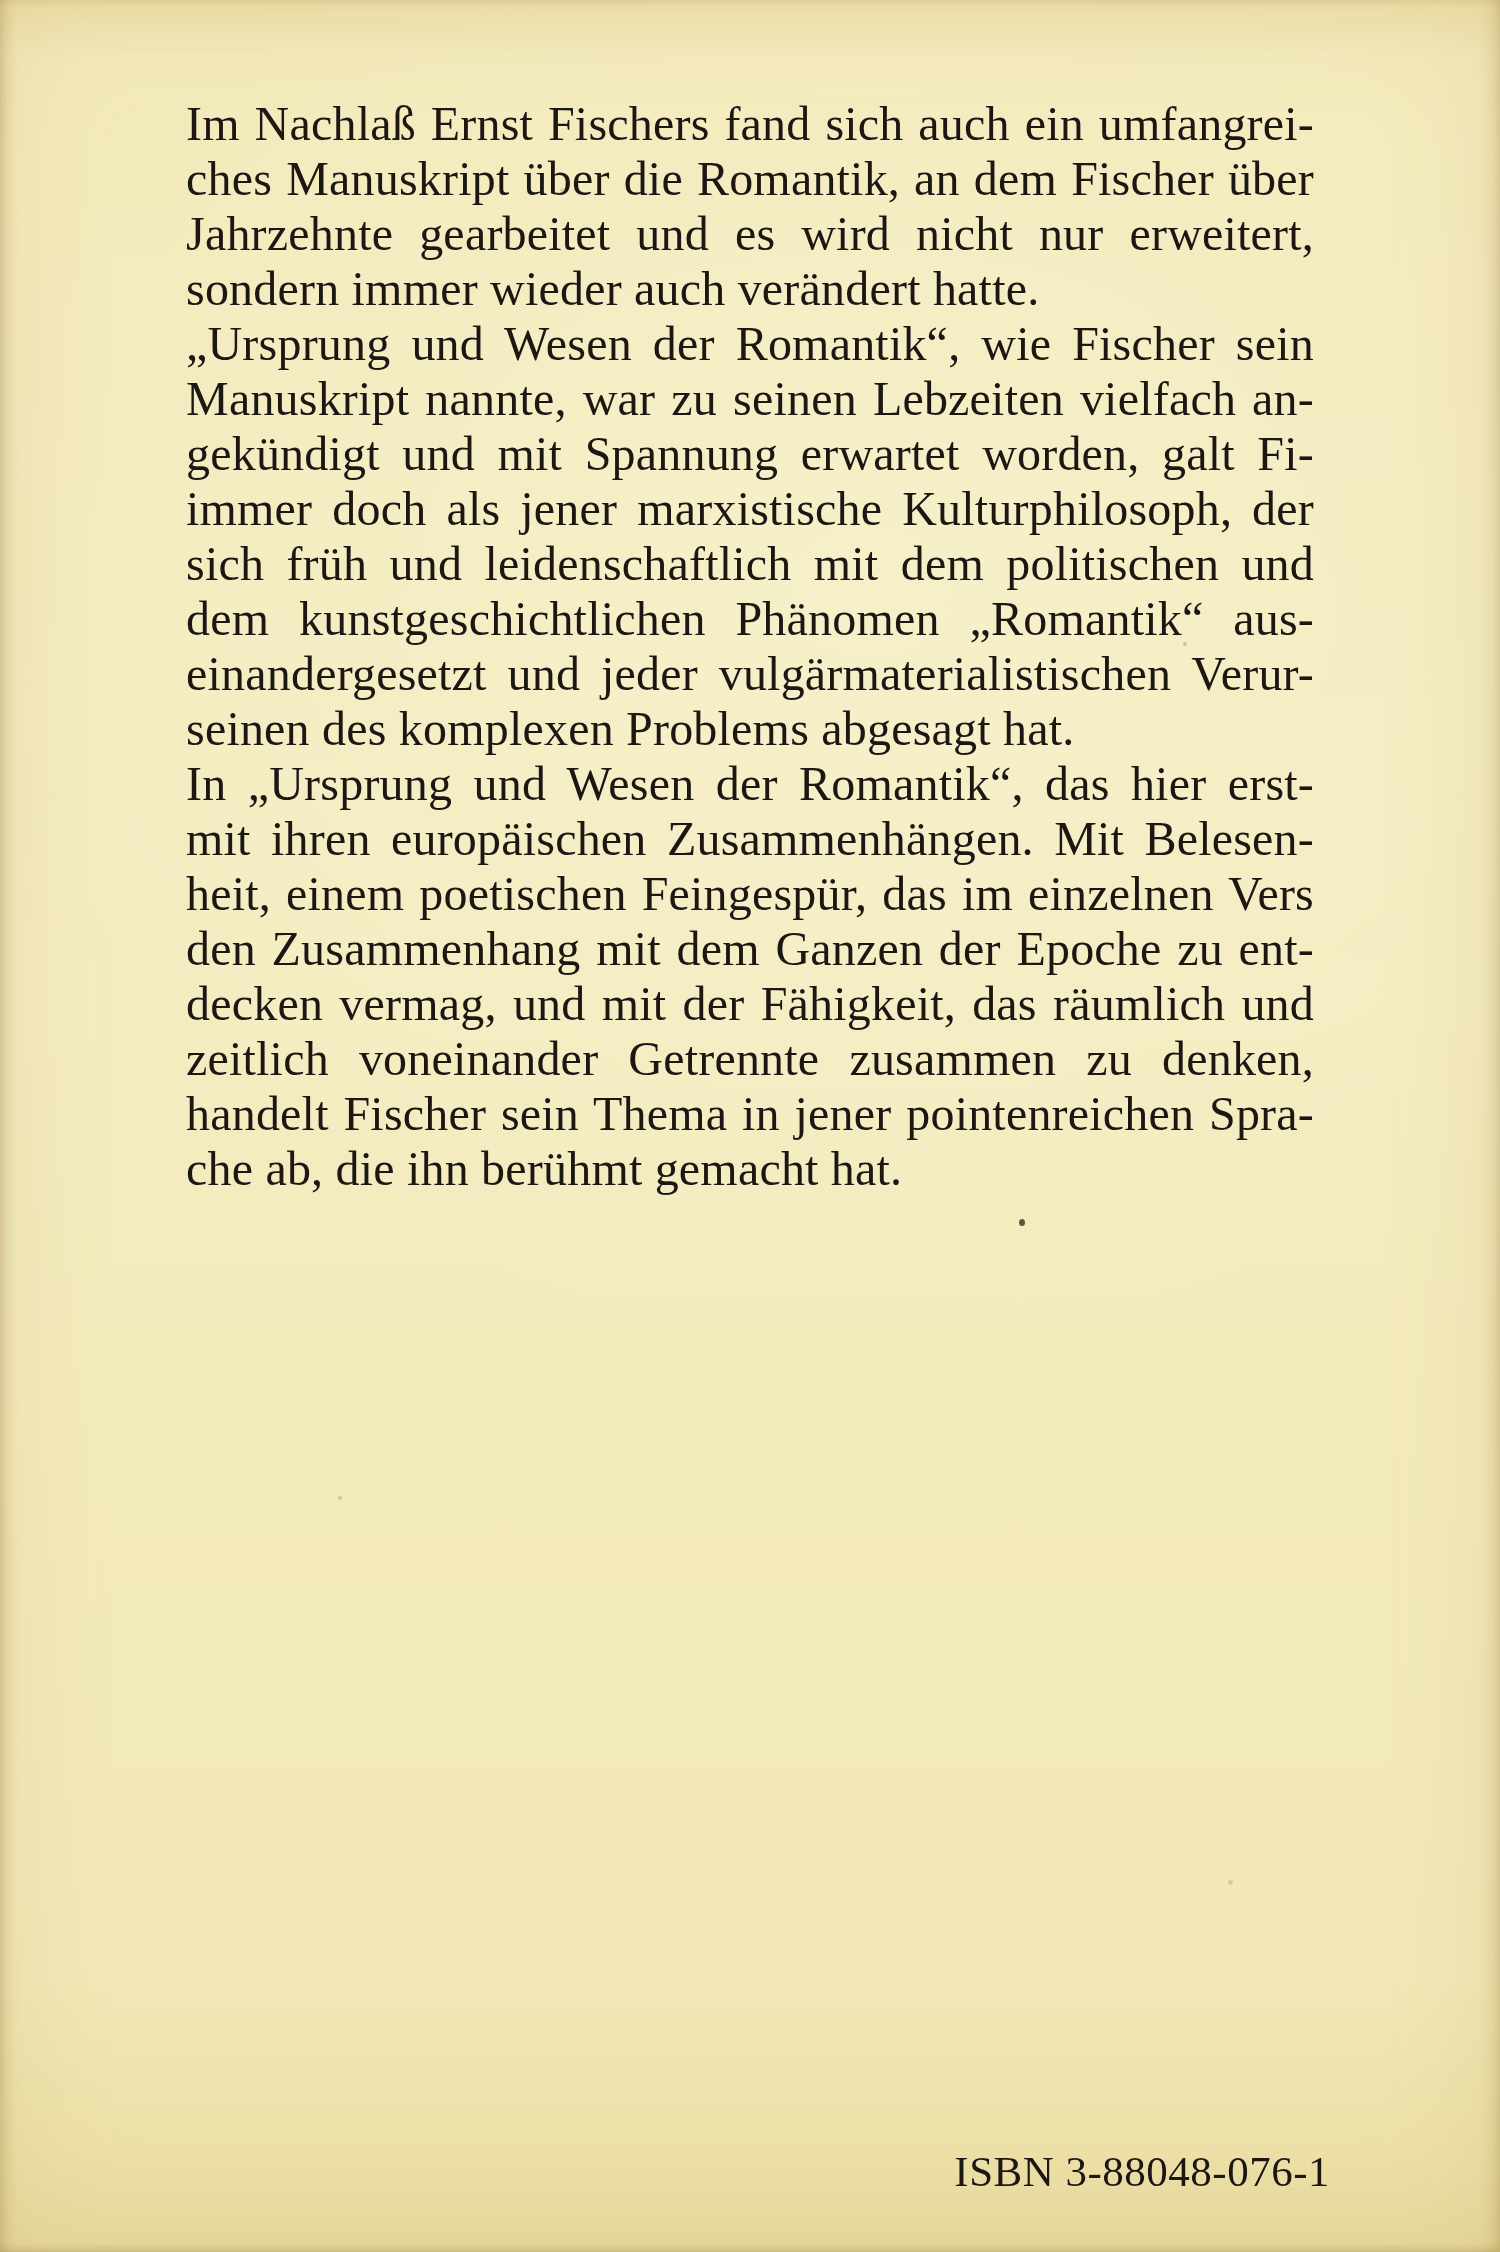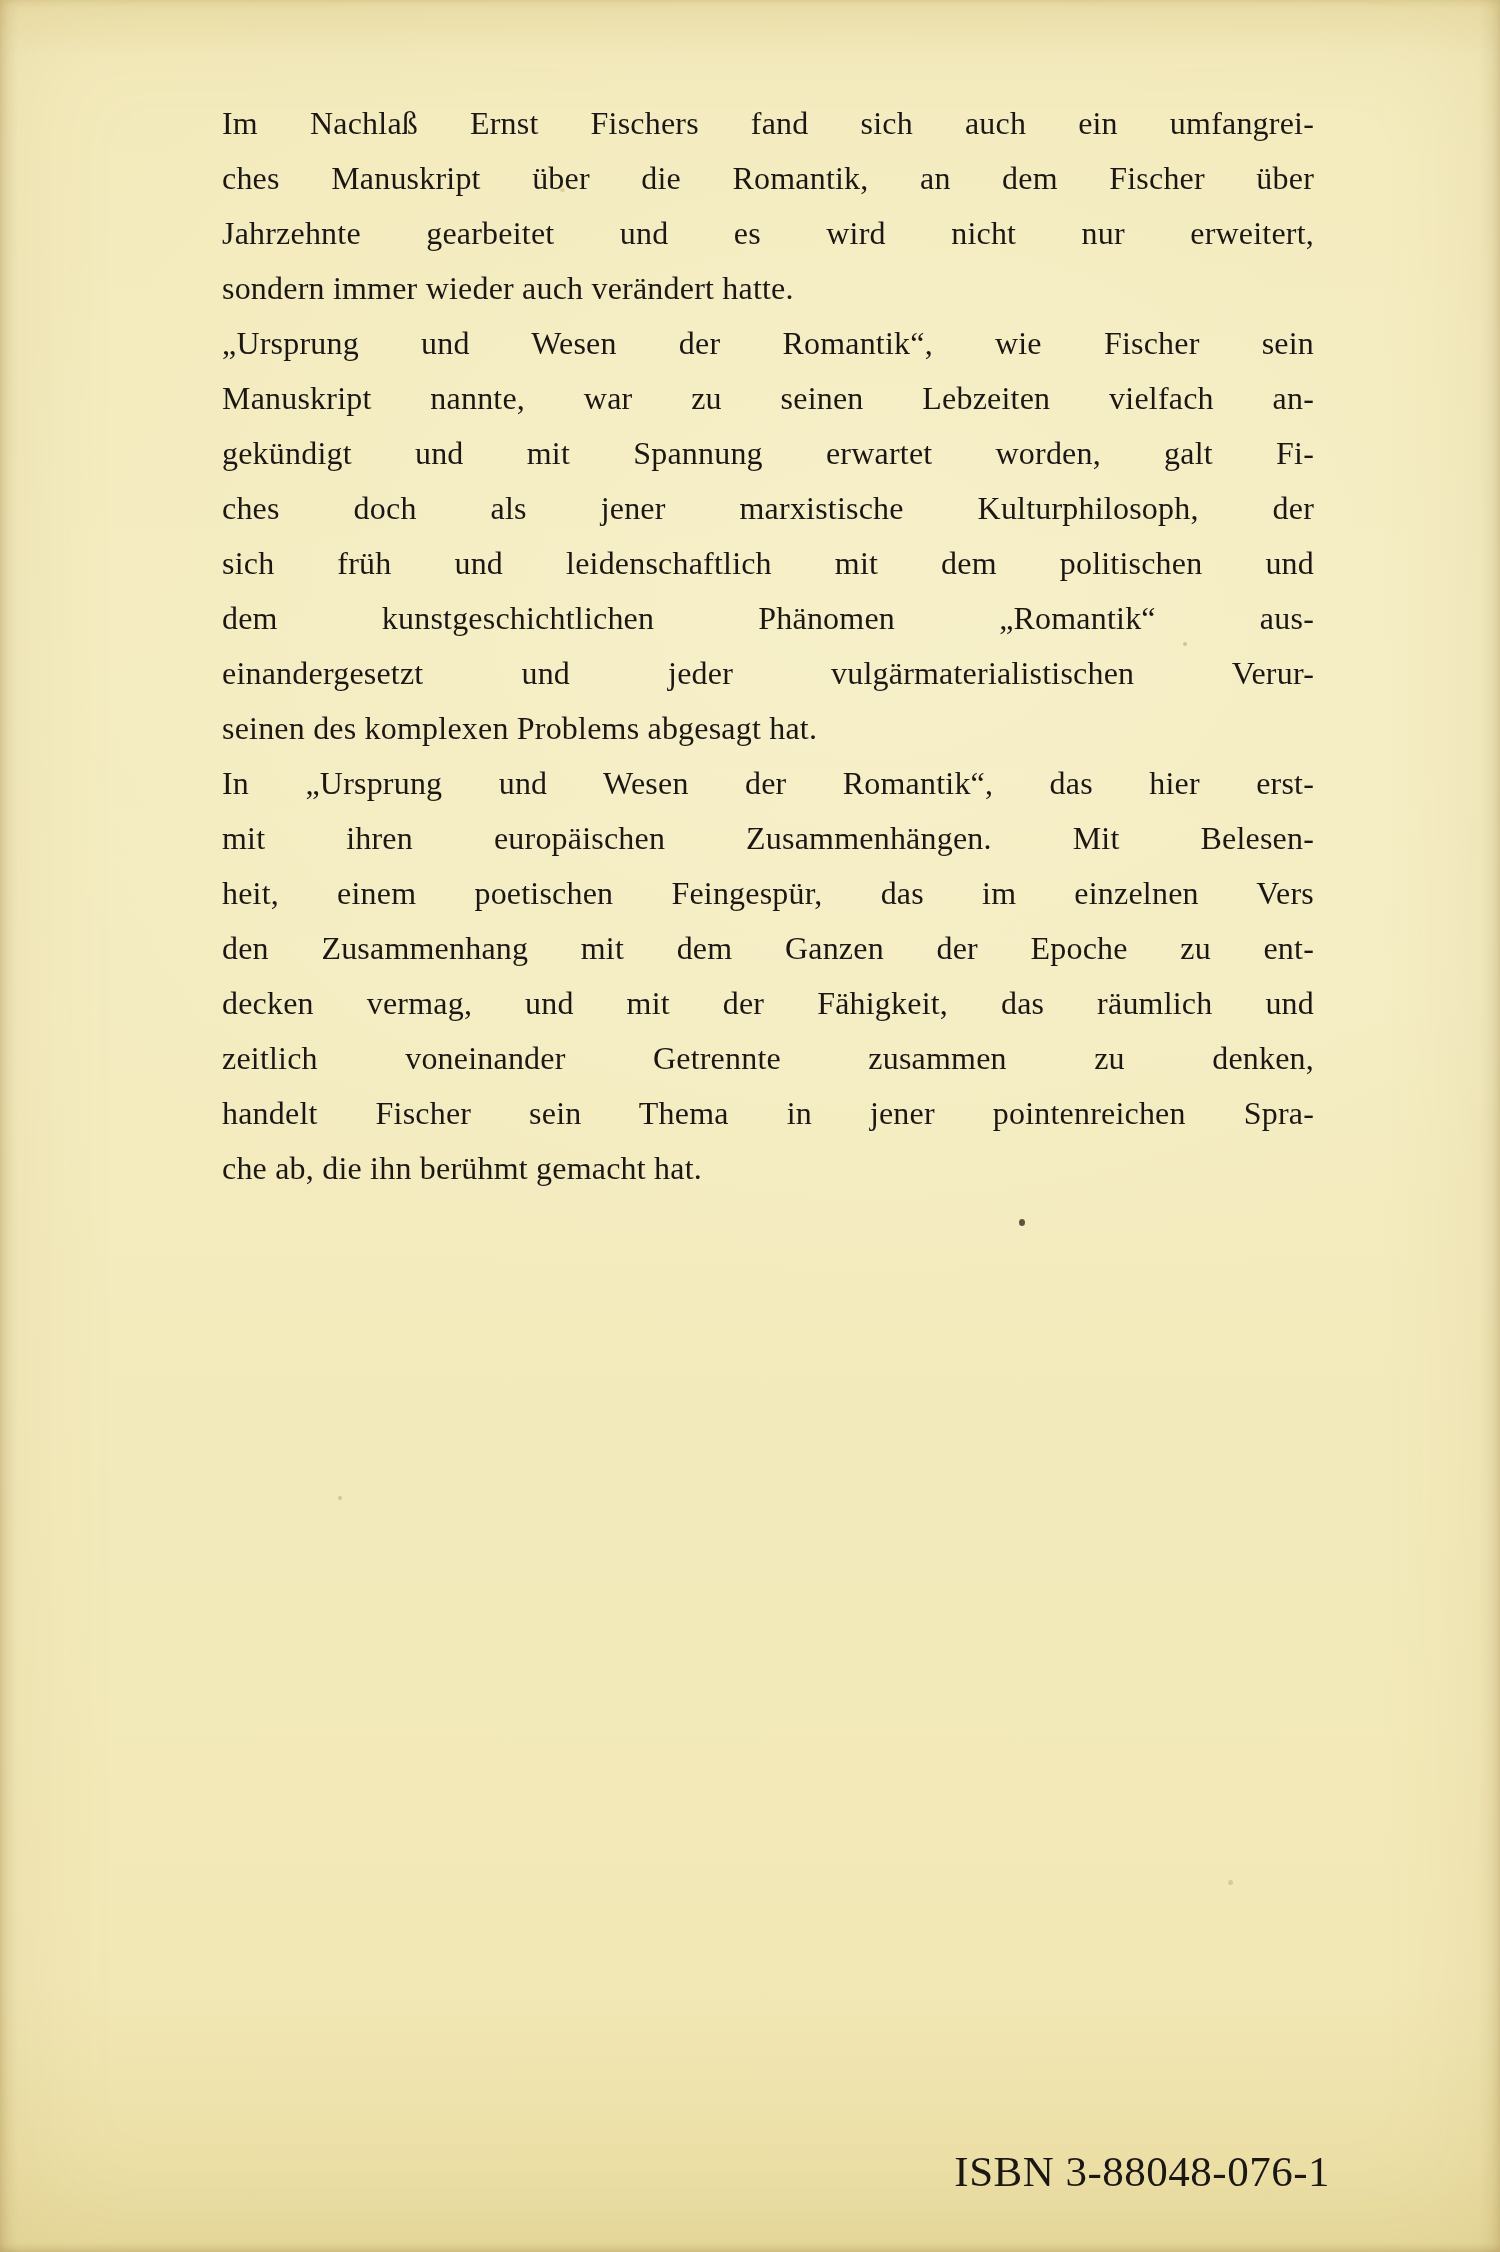--- a/index.html
+++ b/index.html
@@ -35,29 +35,28 @@
 
   .para {
     margin: 0;
     padding: 0;
   }
 
   .line {
     display: block;
     height: 55px;
     line-height: 55px;
-    font-size: 32px;
+    font-size: 48px;
     text-align: justify;
     text-align-last: justify;
     text-justify: inter-word;
     white-space: normal;
     
     text-shadow: 0 0 1px rgba(255, 255, 248, 0.55);
     letter-spacing: 0.2px;
-    margin-left: 36px;
   }
 
   .line.last {
     text-align-last: left;
   }
 
   .isbn {
     position: absolute;
     top: 2147px;
     right: 170px;
@@ -92,21 +91,21 @@
       <span class="line">Im Nachlaß Ernst Fischers fand sich auch ein umfangrei-</span>
       <span class="line">ches Manuskript über die Romantik, an dem Fischer über</span>
       <span class="line">Jahrzehnte gearbeitet und es wird nicht nur erweitert,</span>
       <span class="line last">sondern immer wieder auch verändert hatte.</span>
     </p>
 
     <p class="para">
       <span class="line">„Ursprung und Wesen der Romantik“, wie Fischer sein</span>
       <span class="line">Manuskript nannte, war zu seinen Lebzeiten vielfach an-</span>
       <span class="line">gekündigt und mit Spannung erwartet worden, galt Fi-</span>
-      <span class="line">ches doch als jener marxistische Kulturphilosoph, der</span>
+      <span class="line">immer doch als jener marxistische Kulturphilosoph, der</span>
       <span class="line">sich früh und leidenschaftlich mit dem politischen und</span>
       <span class="line">dem kunstgeschichtlichen Phänomen „Romantik“ aus-</span>
       <span class="line">einandergesetzt und jeder vulgärmaterialistischen Verur-</span>
       <span class="line last">seinen des komplexen Problems abgesagt hat.</span>
     </p>
 
     <p class="para">
       <span class="line">In „Ursprung und Wesen der Romantik“, das hier erst-</span>
       <span class="line">mit ihren europäischen Zusammenhängen. Mit Belesen-</span>
       <span class="line">heit, einem poetischen Feingespür, das im einzelnen Vers</span>

